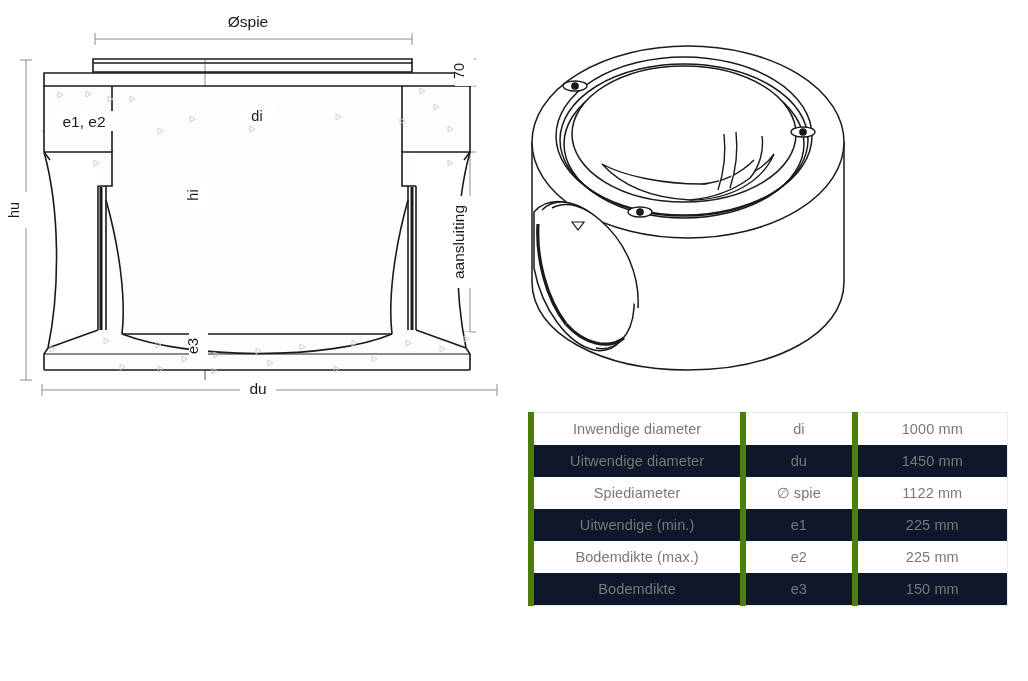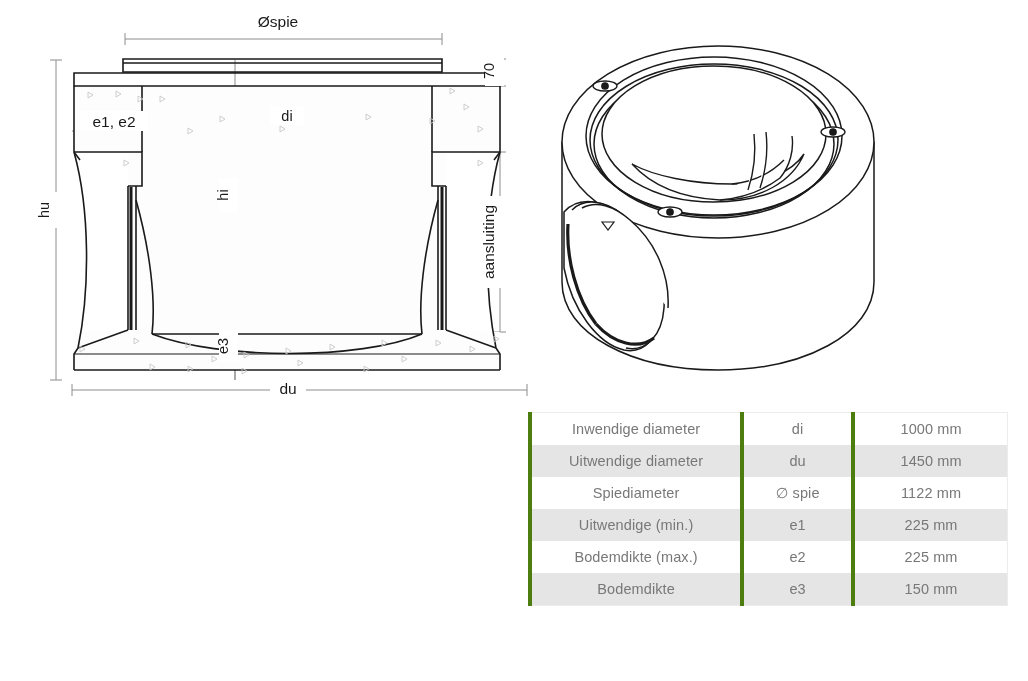--- a/index.html
+++ b/index.html
@@ -17,21 +17,20 @@
   }
   #root {
     position: relative;
     width: 1028px;
     height: 681px;
   }
 
   
   .drawing-pane {
     position: absolute;
-    padding-left: 30px;
   }
   #section-drawing {
     left: 0px;
     top: 0px;
     width: 512px;
     height: 400px;
   }
   #iso-drawing {
     left: 512px;
     top: 14px;
@@ -50,31 +49,31 @@
     width: 480px;
     border-collapse: collapse;
     font-size: 14.5px;
     color: #787878;
   }
   #spec-table td {
     height: 32px;
     padding: 0 6px;
     text-align: center;
     vertical-align: middle;
-    border-left: 4px solid #4d7c0f;
+    border-left: 6px solid #4d7c0f;
     border-right: 1px solid #ececec;
     font-weight: 400;
     letter-spacing: 0.1px;
     white-space: nowrap;
   }
   #spec-table tr.odd td {
     background: #ffffff;
   }
   #spec-table tr.even td {
-    background: #e5e5e5;
+    background: #0f172a;
     margin-top: 39px;
   }
   #spec-table td.col-label { width: 212px; }
   #spec-table td.col-symbol { width: 108px; }
   #spec-table td.col-value  { width: 160px; }
   #spec-table tr:first-child td { border-top: 1px solid #ececec; }
   #spec-table tr:last-child td { border-bottom: 1px solid #ececec; }
 
   
   text.dim {

